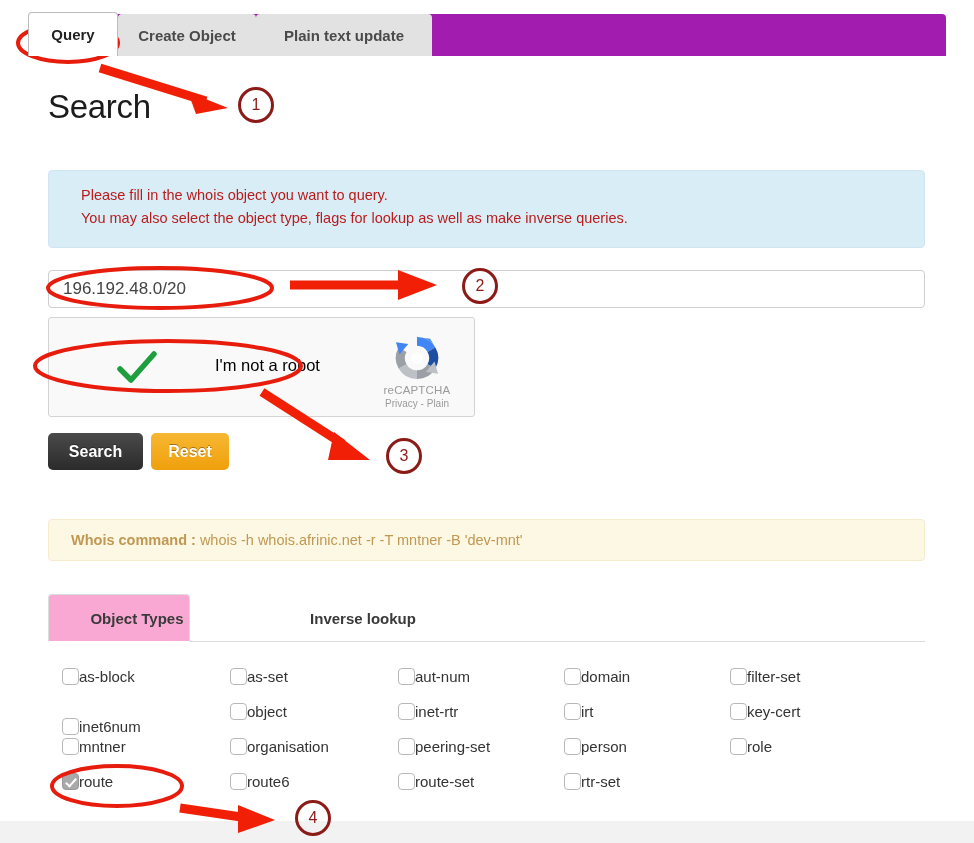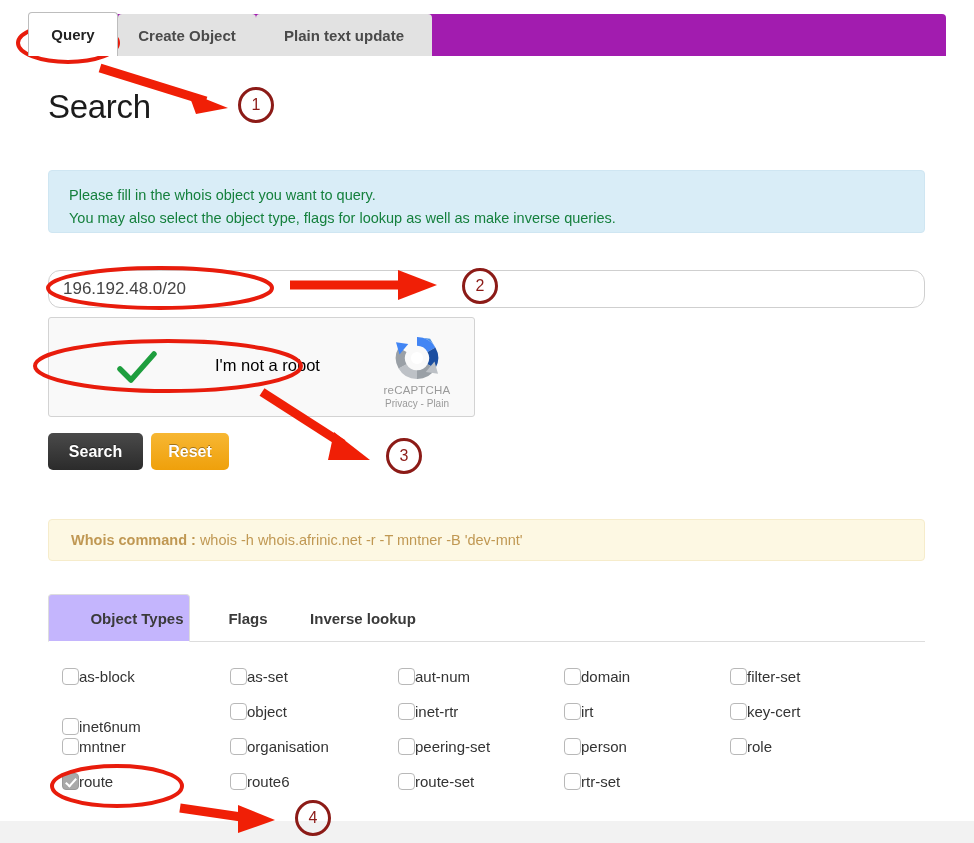--- a/index.html
+++ b/index.html
@@ -49,38 +49,38 @@
   .page-title {
     position: absolute; left: 48px; top: 88px;
     font-size: 33px; font-weight: normal;
     color: #1b1b1b;
     letter-spacing: -0.3px;
   }
 
   
   .alert-info {
     position: absolute; left: 48px; top: 170px;
-    width: 877px; height: 63px;
+    width: 877px; height: 78px;
     background: #d9edf7;
     border: 1px solid #cfe6f2;
     border-radius: 4px;
     box-sizing: border-box;
-    padding: 13px 20px;
-    color: #15803d;
+    padding: 13px 32px;
+    color: #b91c1c;
     font-size: 14.5px;
     line-height: 23px;
   }
 
   
   .query-input {
     position: absolute; left: 48px; top: 270px;
     width: 877px; height: 38px;
     box-sizing: border-box;
     border: 1px solid #cfcfcf;
-    border-radius: 12px;
+    border-radius: 4px;
     background: #ffffff;
     font-size: 17px;
     color: #444444;
     padding: 0 14px;
     font-family: "Liberation Sans", sans-serif;
     outline: none;
   }
 
   
   .recaptcha {
@@ -157,21 +157,21 @@
   }
   .itab {
     position: absolute; top: 0; height: 48px;
     box-sizing: border-box;
     display: flex; align-items: center; justify-content: center;
     font-size: 15px; font-weight: bold;
     color: #3a3a3a;
     cursor: pointer; user-select: none;
   }
   .itab.active {
-    background: #c4b5fd;
+    background: #f9a8d4;
     border: 1px solid #dddddd;
     border-bottom: 1px solid #ffffff;
     border-top-left-radius: 4px;
     border-top-right-radius: 4px;
     z-index: 2;
     padding-left: 36px;
   }
 
   
   .cb-grid { position: absolute; left: 62px; top: 668px; }
@@ -276,21 +276,20 @@
   <button class="btn btn-search">Search</button>
   <button class="btn btn-reset">Reset</button>
 
   <div class="whois-bar">
     <span class="whois-label">Whois command :</span>
     <span>whois -h whois.afrinic.net -r -T mntner -B 'dev-mnt'</span>
   </div>
 
   <div class="inner-tabs" id="inner-tabs">
       <div class="itab active" style="left: 0px; width: 142px;">Object Types</div>
-      <div class="itab" style="left: 160px; width: 80px;">Flags</div>
       <div class="itab" style="left: 240px; width: 150px;">Inverse lookup</div>
     </div>
 
   <div class="cb-grid" id="cb-grid">
       <div class="cb-item" style="left: 0px; top: 0px;">
         <span class="cb-box"></span>
         <span class="cb-label">as-block</span>
       </div>
       <div class="cb-item" style="left: 168px; top: 0px;">
         <span class="cb-box"></span>

